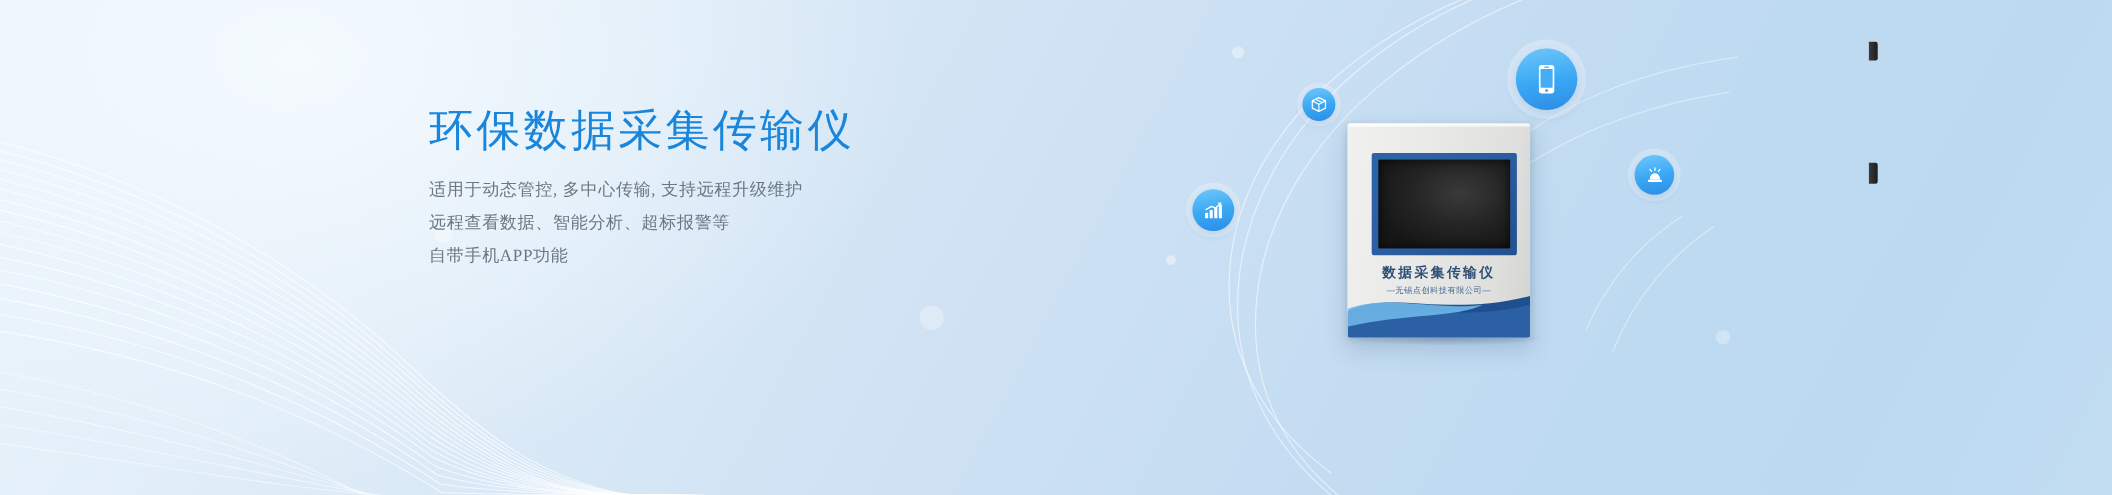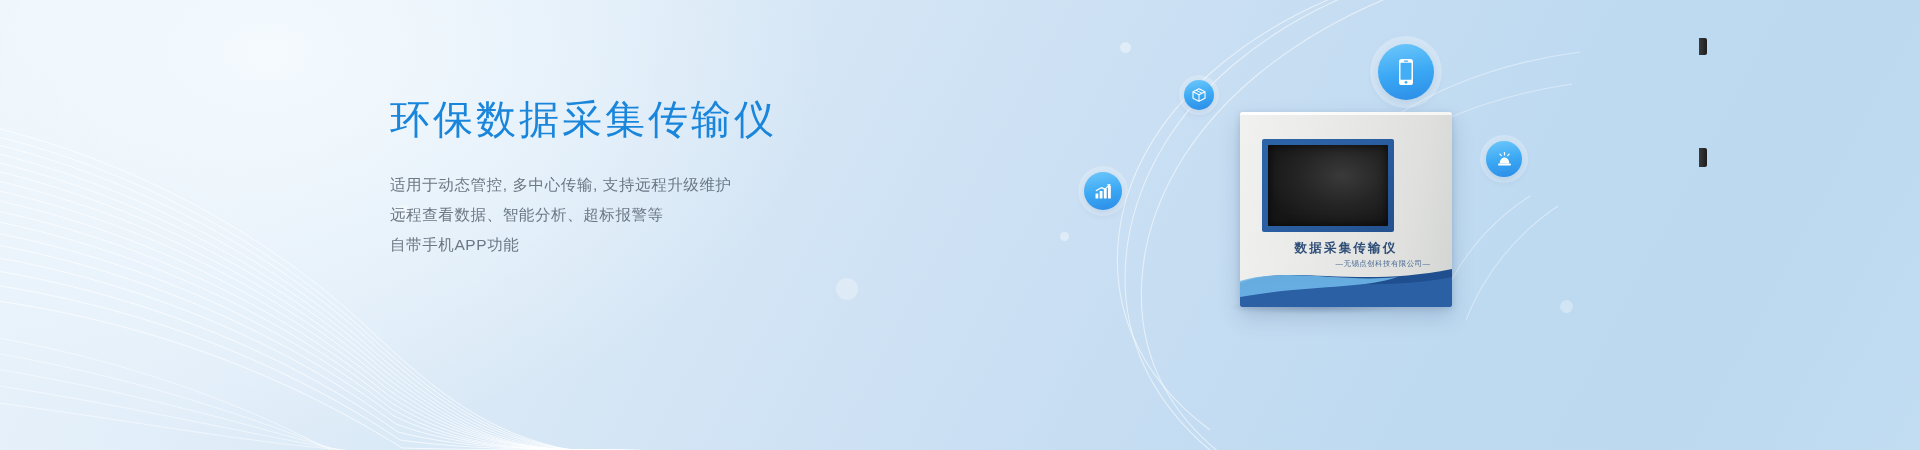--- a/index.html
+++ b/index.html
@@ -54,21 +54,21 @@
     width:520px;
   }
   .title{
     font-size:40px;
     line-height:1.15;
     letter-spacing:3px;
     color:#1a86db;
     font-weight:400;
     white-space:nowrap;
   }
-  .sublist{ margin-top:28px; }
+  .sublist{ margin-top:16px;font-family:Liberation Serif, serif; }
   .subline{
     font-size:15.5px;
     line-height:30px;
     letter-spacing:.6px;
     color:#6b7784;
     font-weight:400;
     white-space:nowrap;
   }
 
   
@@ -76,22 +76,22 @@
     position:absolute;
     left:1060px; top:0;
     width:640px; height:450px;
   }
   .arcs{ position:absolute; inset:0; }
   .arcs svg{ display:block; width:100%; height:100%; }
 
   
   .device{
     position:absolute;
-    left:180px; top:112px;
-    width:212px; height:195px;
+    left:165px; top:112px;
+    width:166px; height:195px;
     background:linear-gradient(100deg,#f1f1ef 0%,#e9eae8 40%,#dfe0dd 78%,#d2d4d2 100%);
     border-radius:3px;
     box-shadow:
       0 10px 22px rgba(40,70,110,.20),
       0 2px 6px rgba(40,70,110,.16);
     overflow:hidden;
     padding-left:44px;
   }
   .device-top-edge{
     position:absolute; left:0; top:0; width:100%; height:3px;
@@ -123,21 +123,20 @@
     letter-spacing:2.2px;
     color:#2e4d77;
   }
   .dev-sub{
     position:absolute;
     left:0; top:147px; width:100%;
     text-align:center;
     font-size:7.5px;
     letter-spacing:.4px;
     color:#4a6a93;
-    margin-left:37px;
   }
   .wave-foot{
     position:absolute; left:0; bottom:0; width:100%; height:52px;
   }
   .wave-foot svg{ display:block; width:100%; height:100%; }
   .side-tab{
     position:absolute;
     right:-7px;
     width:8px;
     background:linear-gradient(90deg,#3b3b3b,#1d1d1d);

